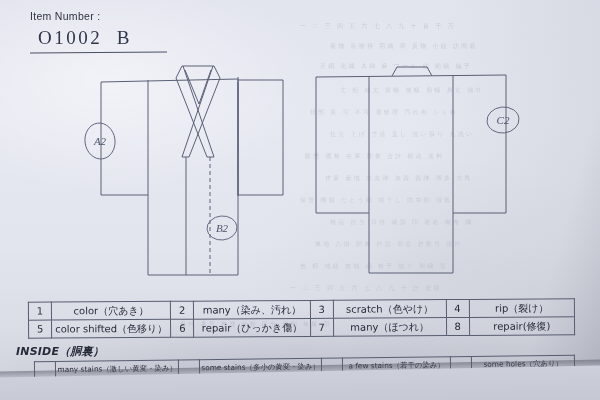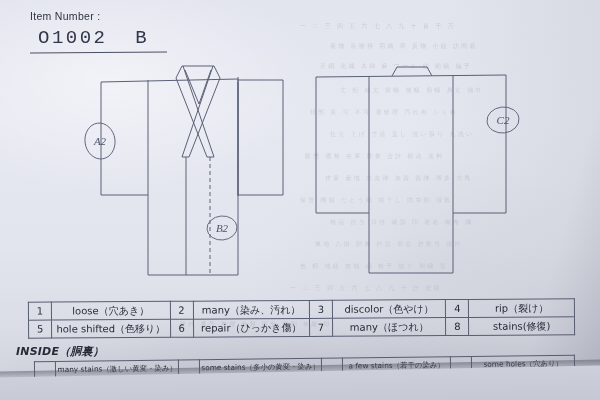--- a/index.html
+++ b/index.html
@@ -78,21 +78,21 @@
     color: #2e3340;
     font-family: "Liberation Sans", sans-serif;
     letter-spacing: 0.3px;
   }
   #hdr-value {
     position: absolute;
     left: 38px; top: 27px;
     font-size: 19px;
     color: #31374a;
     letter-spacing: 2.5px;
-    font-family: Liberation Mono, monospace;
+    font-family: Liberation Serif, serif;
     white-space: pre;
   }
   #hdr-rule {
     position: absolute;
     left: 30px; top: 52px;
     width: 137px; height: 0;
     border-top: 1.3px solid #4a5064;
     transform: rotate(-0.5deg);
   }
 
@@ -243,37 +243,37 @@
         <ellipse cx="503" cy="120" rx="16" ry="13" transform="rotate(-6 503 120)"></ellipse>
         <text class="hand" x="503" y="124" text-anchor="middle" stroke="none">C2</text>
       </g>
     </svg>
   </div>
 
   <table id="code-table">
     <tbody id="code-table-body">
         <tr>
           <td class="num">1</td>
-          <td class="lbl">loose（穴あき）</td>
+          <td class="lbl">color（穴あき）</td>
           <td class="num">2</td>
           <td class="lbl">many（染み、汚れ）</td>
           <td class="num">3</td>
-          <td class="lbl">discolor（色やけ）</td>
+          <td class="lbl">scratch（色やけ）</td>
           <td class="num">4</td>
           <td class="lbl">rip（裂け）</td>
         </tr>
         <tr>
           <td class="num">5</td>
-          <td class="lbl">hole shifted（色移り）</td>
+          <td class="lbl">color shifted（色移り）</td>
           <td class="num">6</td>
           <td class="lbl">repair（ひっかき傷）</td>
           <td class="num">7</td>
           <td class="lbl">many（ほつれ）</td>
           <td class="num">8</td>
-          <td class="lbl">stains(修復)</td>
+          <td class="lbl">repair(修復)</td>
         </tr>
       </tbody>
   </table>
 
   <div id="inside-title">INSIDE（胴裏）</div>
   <table id="inside-table">
     <tbody>
       <tr id="inside-row">
           <td class="box"></td>
           <td class="lbl">many stains（激しい黄変・染み）</td>

